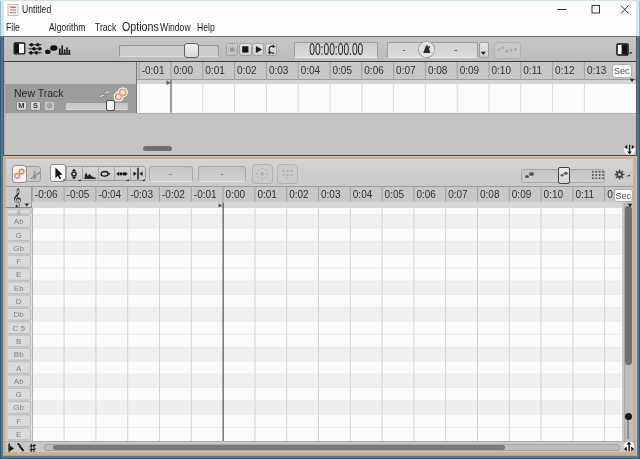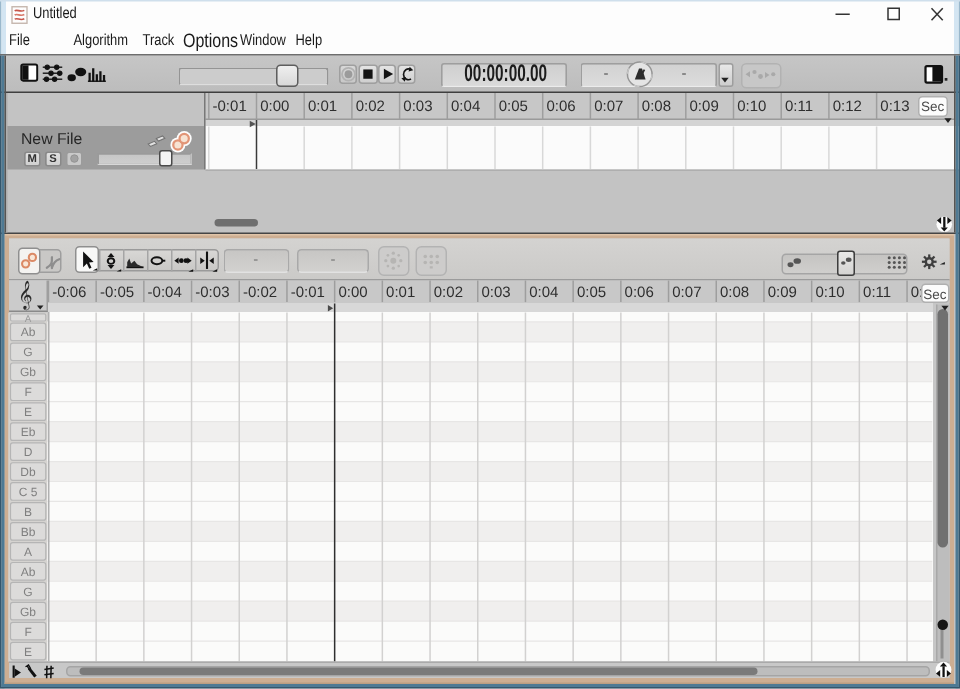--- a/index.html
+++ b/index.html
@@ -81,21 +81,21 @@
 <svg class="ab" style="left:251.9px;top:42.8px;" width="12.6" height="13">
     <path d="M3.9 2.9 L10.1 6.4 L3.9 9.9 Z" fill="#141414"></path>
   </svg>
 <div class="ab" style="left:264.7px;top:42.8px;width:12.6px;height:13px;background:linear-gradient(#e4e4e4,#cfcfcf);border:1px solid #9f9f9f;border-radius:2.5px;"></div>
 <svg class="ab" style="left:264.7px;top:42.8px;" width="12.6" height="13">
     <path d="M8.9 3.3 A3.4 3.6 0 1 0 9 9.7" fill="none" stroke="#141414" stroke-width="1.1"></path>
     <path d="M8.1 1.5 L10.5 3.9 L7.4 4.7 Z" fill="#141414"></path>
     <path d="M4.9 11.5 L2.6 9.2 L5.6 8.4 Z" fill="#141414"></path>
   </svg>
 <div class="ab" style="left:294px;top:42px;width:84px;height:16px;background:linear-gradient(#cfcfcf,#dadada);border:1px solid #9e9e9e;border-bottom-color:#ececec;border-radius:2px;"></div>
-<div class="ab" style="left:294px;top:42px;width:84px;height:16px;line-height:16px;font-size:16px;font-weight:bold;color:#1c1c1c;text-align:left;"><span style="display:inline-block;transform:scaleX(0.64);transform-origin:50% 50%;">00:00:00.00</span></div>
+<div class="ab" style="left:294px;top:42px;width:84px;height:16px;line-height:16px;font-size:16px;font-weight:normal;color:#1c1c1c;text-align:left;"><span style="display:inline-block;transform:scaleX(0.64);transform-origin:50% 50%;">00:00:00.00</span></div>
 <div class="ab" style="left:386.5px;top:42px;width:91px;height:16px;background:linear-gradient(#d2d2d2,#dcdcdc);border:1px solid #9e9e9e;border-bottom-color:#ececec;border-radius:2px;"></div>
 <div class="ab" style="left:398px;top:42px;width:12px;height:16px;line-height:16px;font-size:10px;color:#555;text-align:center;">-</div>
 <div class="ab" style="left:450px;top:42px;width:12px;height:16px;line-height:16px;font-size:10px;color:#555;text-align:center;">-</div>
 <svg class="ab" style="left:416.5px;top:39.5px;" width="19" height="19" viewBox="0 0 19 19">
 <circle cx="9.5" cy="9.5" r="8.2" fill="#e4e4e4" stroke="#969696" stroke-width="1"></circle>
 <circle cx="9.5" cy="9.5" r="8.2" fill="none" stroke="#c8c8c8" stroke-width="0.8" stroke-dasharray="4 9"></circle>
 <path d="M6.2 13 L9 5.6 L11 5.6 L13.4 13 Z" fill="#2c2c2c"></path>
 <line x1="9.6" y1="12" x2="12.6" y2="6.4" stroke="#2c2c2c" stroke-width="1.2"></line>
 </svg>
 <div class="ab" style="left:478.7px;top:42px;width:10px;height:16px;background:linear-gradient(#e8e8e8,#cdcdcd);border:1px solid #9e9e9e;border-radius:2px;"></div>
@@ -170,21 +170,21 @@
     <line x1="171" y1="18" x2="171" y2="50.7" stroke="#3a3a3a" stroke-width="1"></line>
     <path d="M166.5 18.5 l4 2.2 -4 2.2 z" fill="#555"></path>
   </svg>
 <div class="ab" style="left:612px;top:63.5px;width:19.5px;height:14px;background:#fcfcfc;border:1px solid #b0b0b0;border-radius:3px;font-size:9px;color:#4a4a4a;text-align:center;line-height:13px;">Sec</div>
 <svg class="ab" style="left:629px;top:77.5px;" width="6" height="5">
     <path d="M0.6 0.8 L5.4 0.8 L3 4 Z" fill="#222"></path>
   </svg>
 <div class="ab" style="left:136px;top:62px;width:1px;height:50.7px;background:#787878;"></div>
 <div class="ab" style="left:136.5px;top:112.7px;width:503.5px;height:1px;background:#aeaeae;"></div>
 <div class="ab" style="left:4px;top:84.3px;width:132px;height:28.4px;background:#9c9c9c;"></div>
-<div class="ab" style="left:14px;top:86.5px;width:90px;height:13px;line-height:13px;font-size:10.5px;color:#262626;">New File</div>
+<div class="ab" style="left:14px;top:86.5px;width:90px;height:13px;line-height:13px;font-size:10.5px;color:#262626;">New Track</div>
 <svg class="ab" style="left:98px;top:89px;" width="13" height="10" viewBox="0 0 13 10">
 <path d="M0.8 7 l4.2-1.8 1.5 1.6 -4.2 1.8 z" fill="#e2e2e2" stroke="#737373" stroke-width="0.7"></path>
 <path d="M6.2 3.4 l4.2-1.8 1.5 1.6 -4.2 1.8 z" fill="#e2e2e2" stroke="#737373" stroke-width="0.7"></path>
 </svg>
 <svg class="ab" style="left:113px;top:86.5px;" width="15" height="15" viewBox="0 0 15 15">
 <circle cx="5.6" cy="9.6" r="5" fill="#fdfdfd"></circle>
     <circle cx="9.8" cy="5.4" r="5" fill="#fdfdfd"></circle>
 <circle cx="5.6" cy="9.6" r="3.1" fill="#f7e3d3" stroke="#e29577" stroke-width="1.5"></circle>
 <circle cx="9.8" cy="5.4" r="3.1" fill="#f7e3d3" stroke="#e29577" stroke-width="1.5"></circle>
 </svg>

